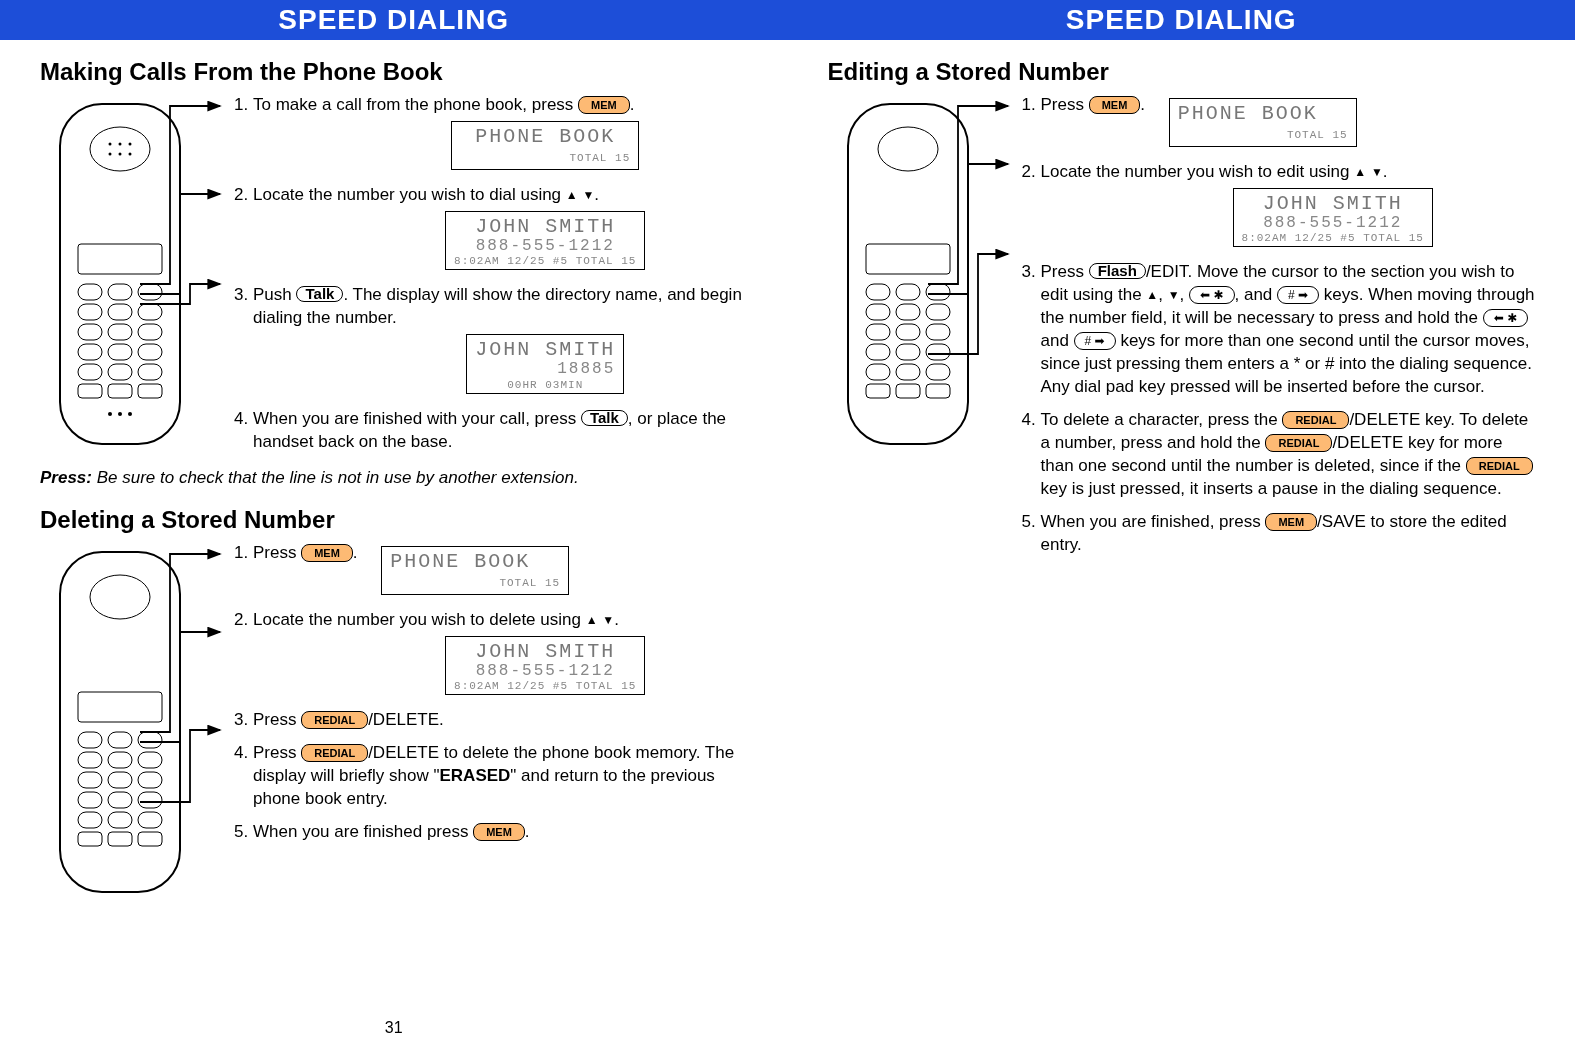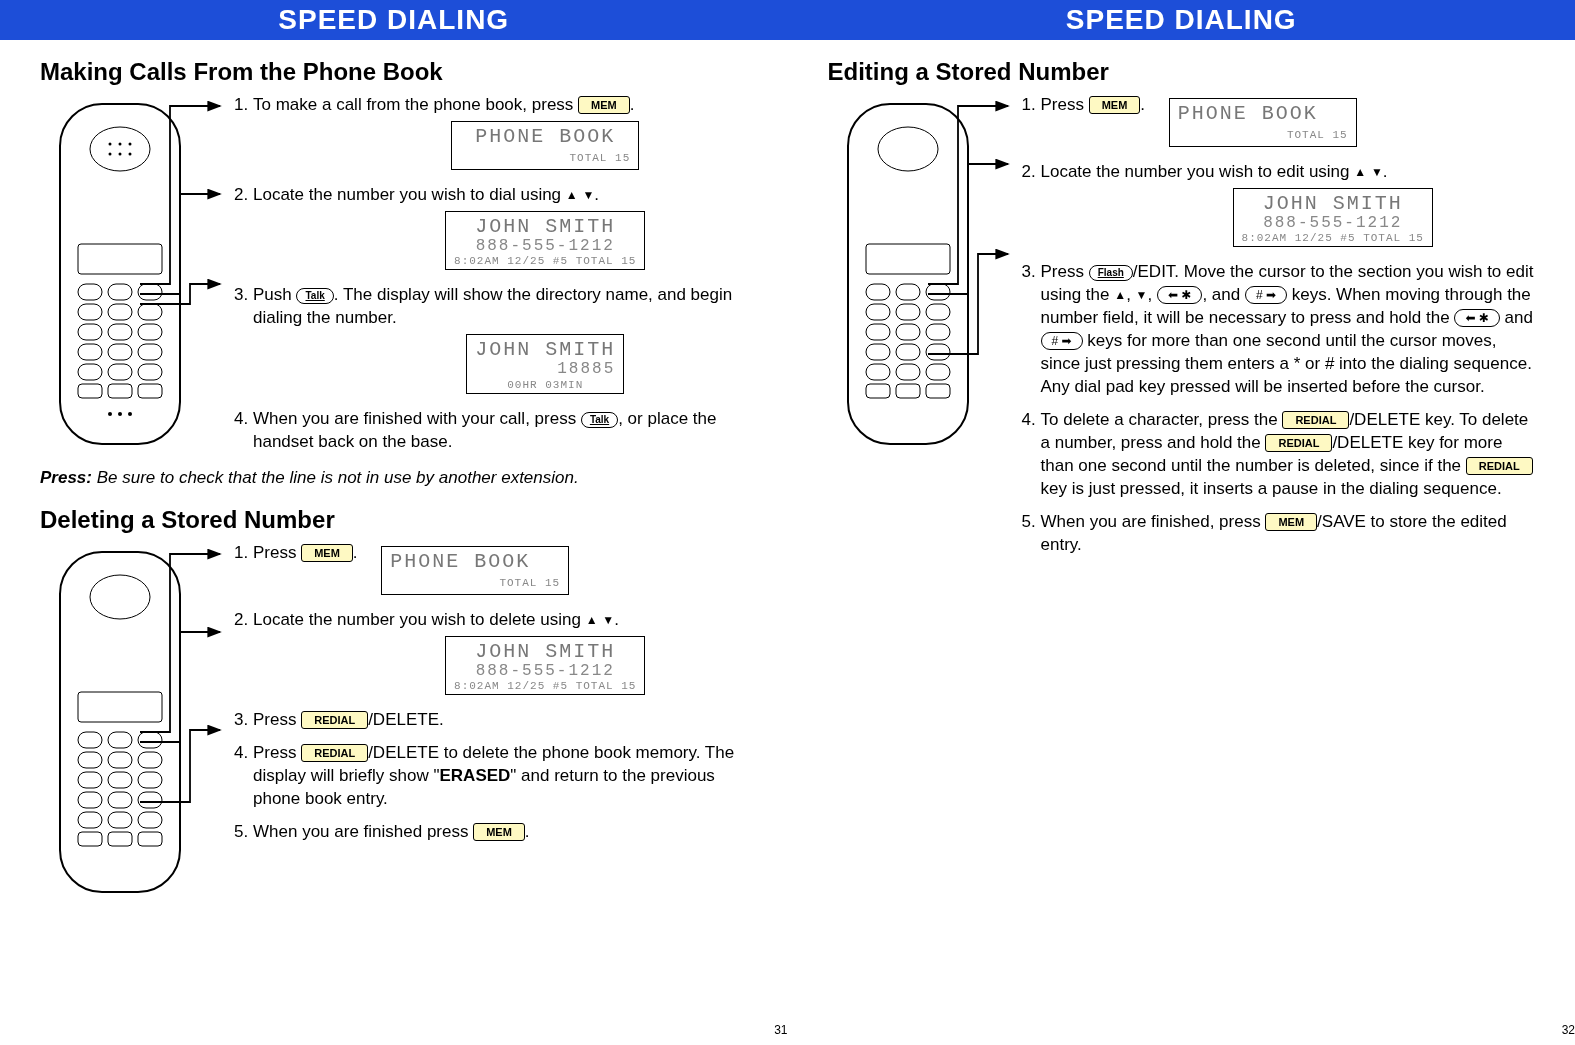--- a/index.html
+++ b/index.html
@@ -70,38 +70,37 @@
     line-height: 1.1;
     margin: 4px 0 4px 0;
   }
   .lcd .l1 { font-size: 20px; }
   .lcd .l2 { font-size: 16px; color:#888; }
   .lcd .l3 { font-size: 11px; color:#888; letter-spacing:1px; }
   .lcd-right { text-align: right; min-width: 170px; display:inline-block;}
   .keycap {
     display: inline-block;
     border: 1.3px solid #000;
-    border-radius: 3px;
+    border-radius: 8px;
     padding: 0 12px;
     font-size: 11px;
     font-weight: 900;
     line-height: 16px;
     vertical-align: 1px;
-    background: #fef9c3;
+    background: #fdba74;
   }
   .keycap-sm {
     border: 1.3px solid #000;
     border-radius: 10px;
     padding: 0 8px;
-    font-size: 10px;
+    font-size: 15px;
     font-weight: 700;
     line-height: 14px;
     display:inline-block;
     vertical-align:1px;
-    text-decoration:underline;
   }
   .keycap-icon {
     display:inline-block;
     border:1.3px solid #000;
     border-radius:11px;
     padding:0 10px;
     font-size:12px;
     line-height:16px;
     vertical-align:1px;
     font-family:Arial,sans-serif;
@@ -116,22 +115,22 @@
     margin: 14px 0 18px 0;
     font-size: 17px;
   }
   .note b { font-weight:900; font-style:italic;}
   .note span { font-style: italic; }
   .erased { font-weight: 700; }
   .pagenum {
     position: absolute;
     bottom: 8px;
     left: 0; right: 0;
-    text-align: right;
-    font-size: 12px;
+    text-align: center;
+    font-size: 16px;
   }
   
   .connector {
     position:absolute;
     pointer-events:none;
   }
   .connector svg { overflow:visible; }
 </style>
 </head>
 <body>
@@ -378,16 +377,15 @@
         </li>
         <li>
           <span>To delete a character, press the </span><span class="keycap">REDIAL</span><span>/DELETE key.  To delete a number, press and hold the </span><span class="keycap">REDIAL</span><span>/DELETE key for more than one second until the number is deleted, since if the </span><span class="keycap">REDIAL</span><span> key is just pressed, it inserts a pause in the dialing sequence.</span>
         </li>
         <li>
           <span>When you are finished, press </span><span class="keycap">MEM</span><span>/SAVE to store the edited entry.</span>
         </li>
       </ol>
     </div>
 
-    <div class="pagenum">32</div>
   </div>
 
 </div>
 
 </body></html>

